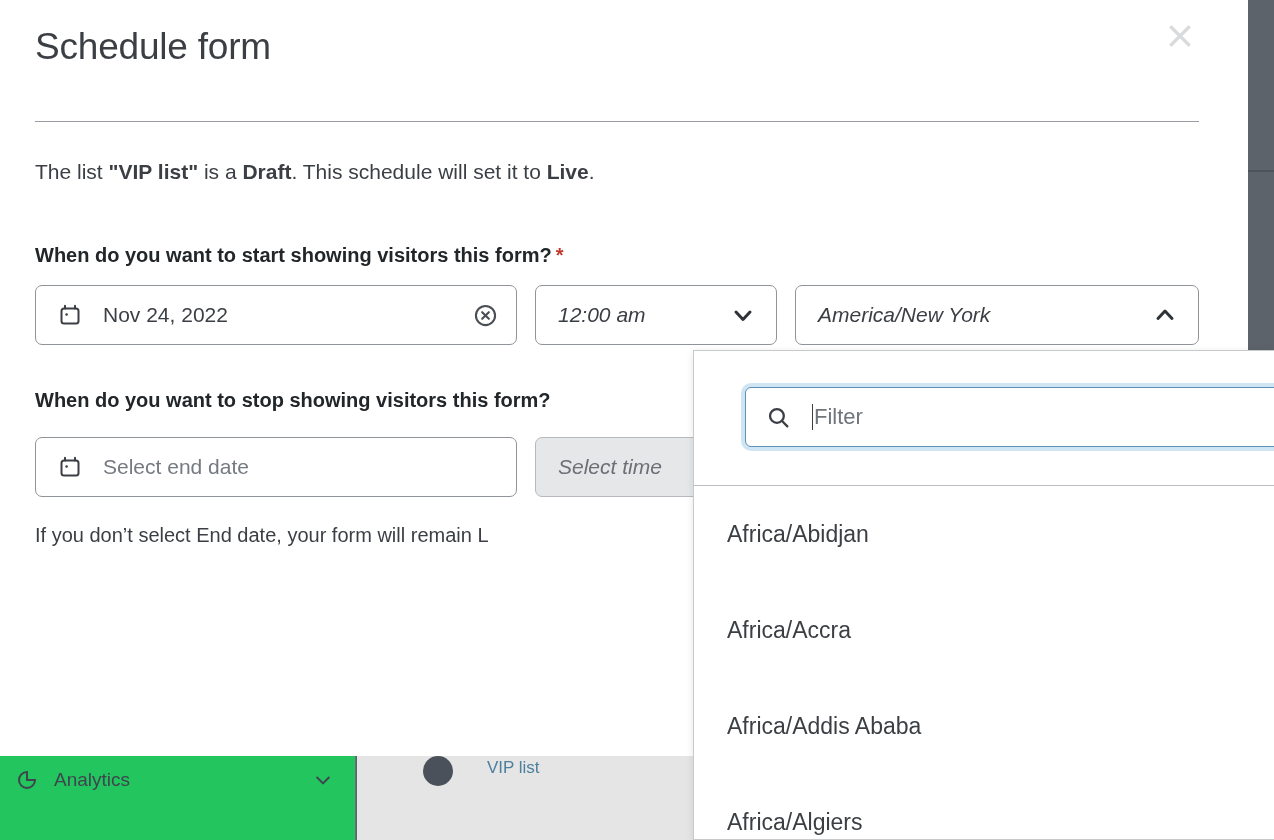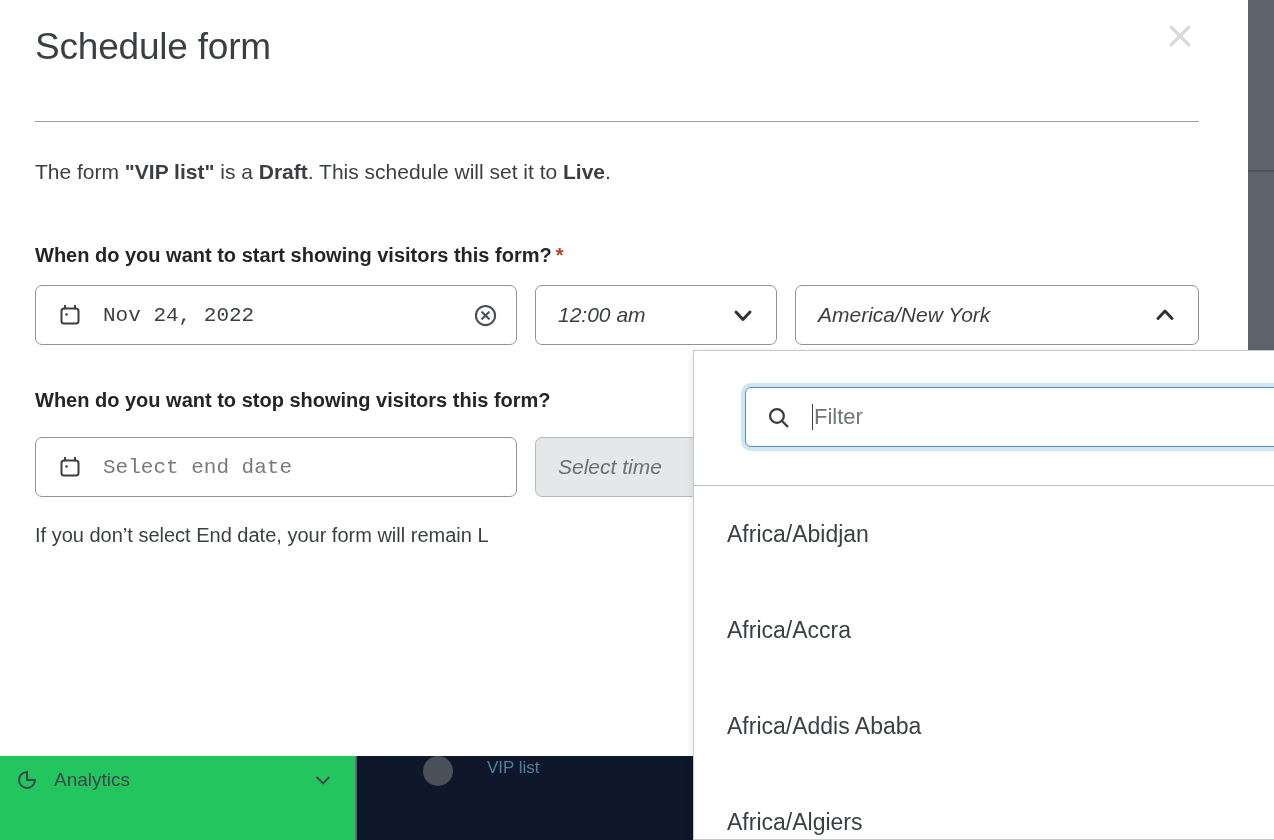--- a/index.html
+++ b/index.html
@@ -56,21 +56,21 @@
   }
   .behind-chevron {
     width: 22px; height: 22px;
     color: #3f454d;
     display: flex; align-items: center; justify-content: center;
   }
   .behind-content {
     position: absolute;
     left: 357px; top: 0;
     width: 337px; height: 84px;
-    background: #0f172a;
+    background: #e5e5e5;
     border-right: 1px solid #6a7078;
   }
   .behind-avatar {
     position: absolute;
     left: 66px; top: 0px;
     width: 30px; height: 30px;
     border-radius: 50%;
     background: #4b515a;
   }
   .behind-link {
@@ -194,21 +194,21 @@
     display: flex;
     align-items: center;
     cursor: pointer;
   }
   .field.disabled {
     background: #e6e7e8;
     border-color: #b6babe;
     cursor: default;
   }
 
-  .field-date { left: 0; width: 482px; font-family: Liberation Mono, monospace; }
+  .field-date { left: 0; width: 482px; }
   .field-time { left: 500px; width: 242px; }
   .field-tz   { left: 760px; width: 404px; }
 
   .cal-icon {
     margin-left: 21px;
     width: 26px; height: 26px;
     display: flex; align-items: center; justify-content: center;
     flex-shrink: 0;
   }
   .field-value {
@@ -353,21 +353,21 @@
     <button class="modal-close" aria-label="Close">
       <svg width="30" height="30" viewBox="0 0 24 24" fill="none" stroke="#d8dadc" stroke-width="2.6" stroke-linecap="round">
         <line x1="5" y1="5" x2="19" y2="19"></line>
         <line x1="19" y1="5" x2="5" y2="19"></line>
       </svg>
     </button>
 
     <div class="modal-divider"></div>
 
     <div class="status-line">
-      <span>The form </span><b>"VIP list"</b><span> is a </span><b>Draft</b><span>. This schedule will set it to </span><b>Live</b><span>.</span>
+      <span>The list </span><b>"VIP list"</b><span> is a </span><b>Draft</b><span>. This schedule will set it to </span><b>Live</b><span>.</span>
     </div>
 
     <div class="question">
       <span>When do you want to start showing visitors this form?</span><span class="req">*</span>
     </div>
 
     <div class="field-row-1">
 
       <div class="field field-date">
         <span class="cal-icon">

